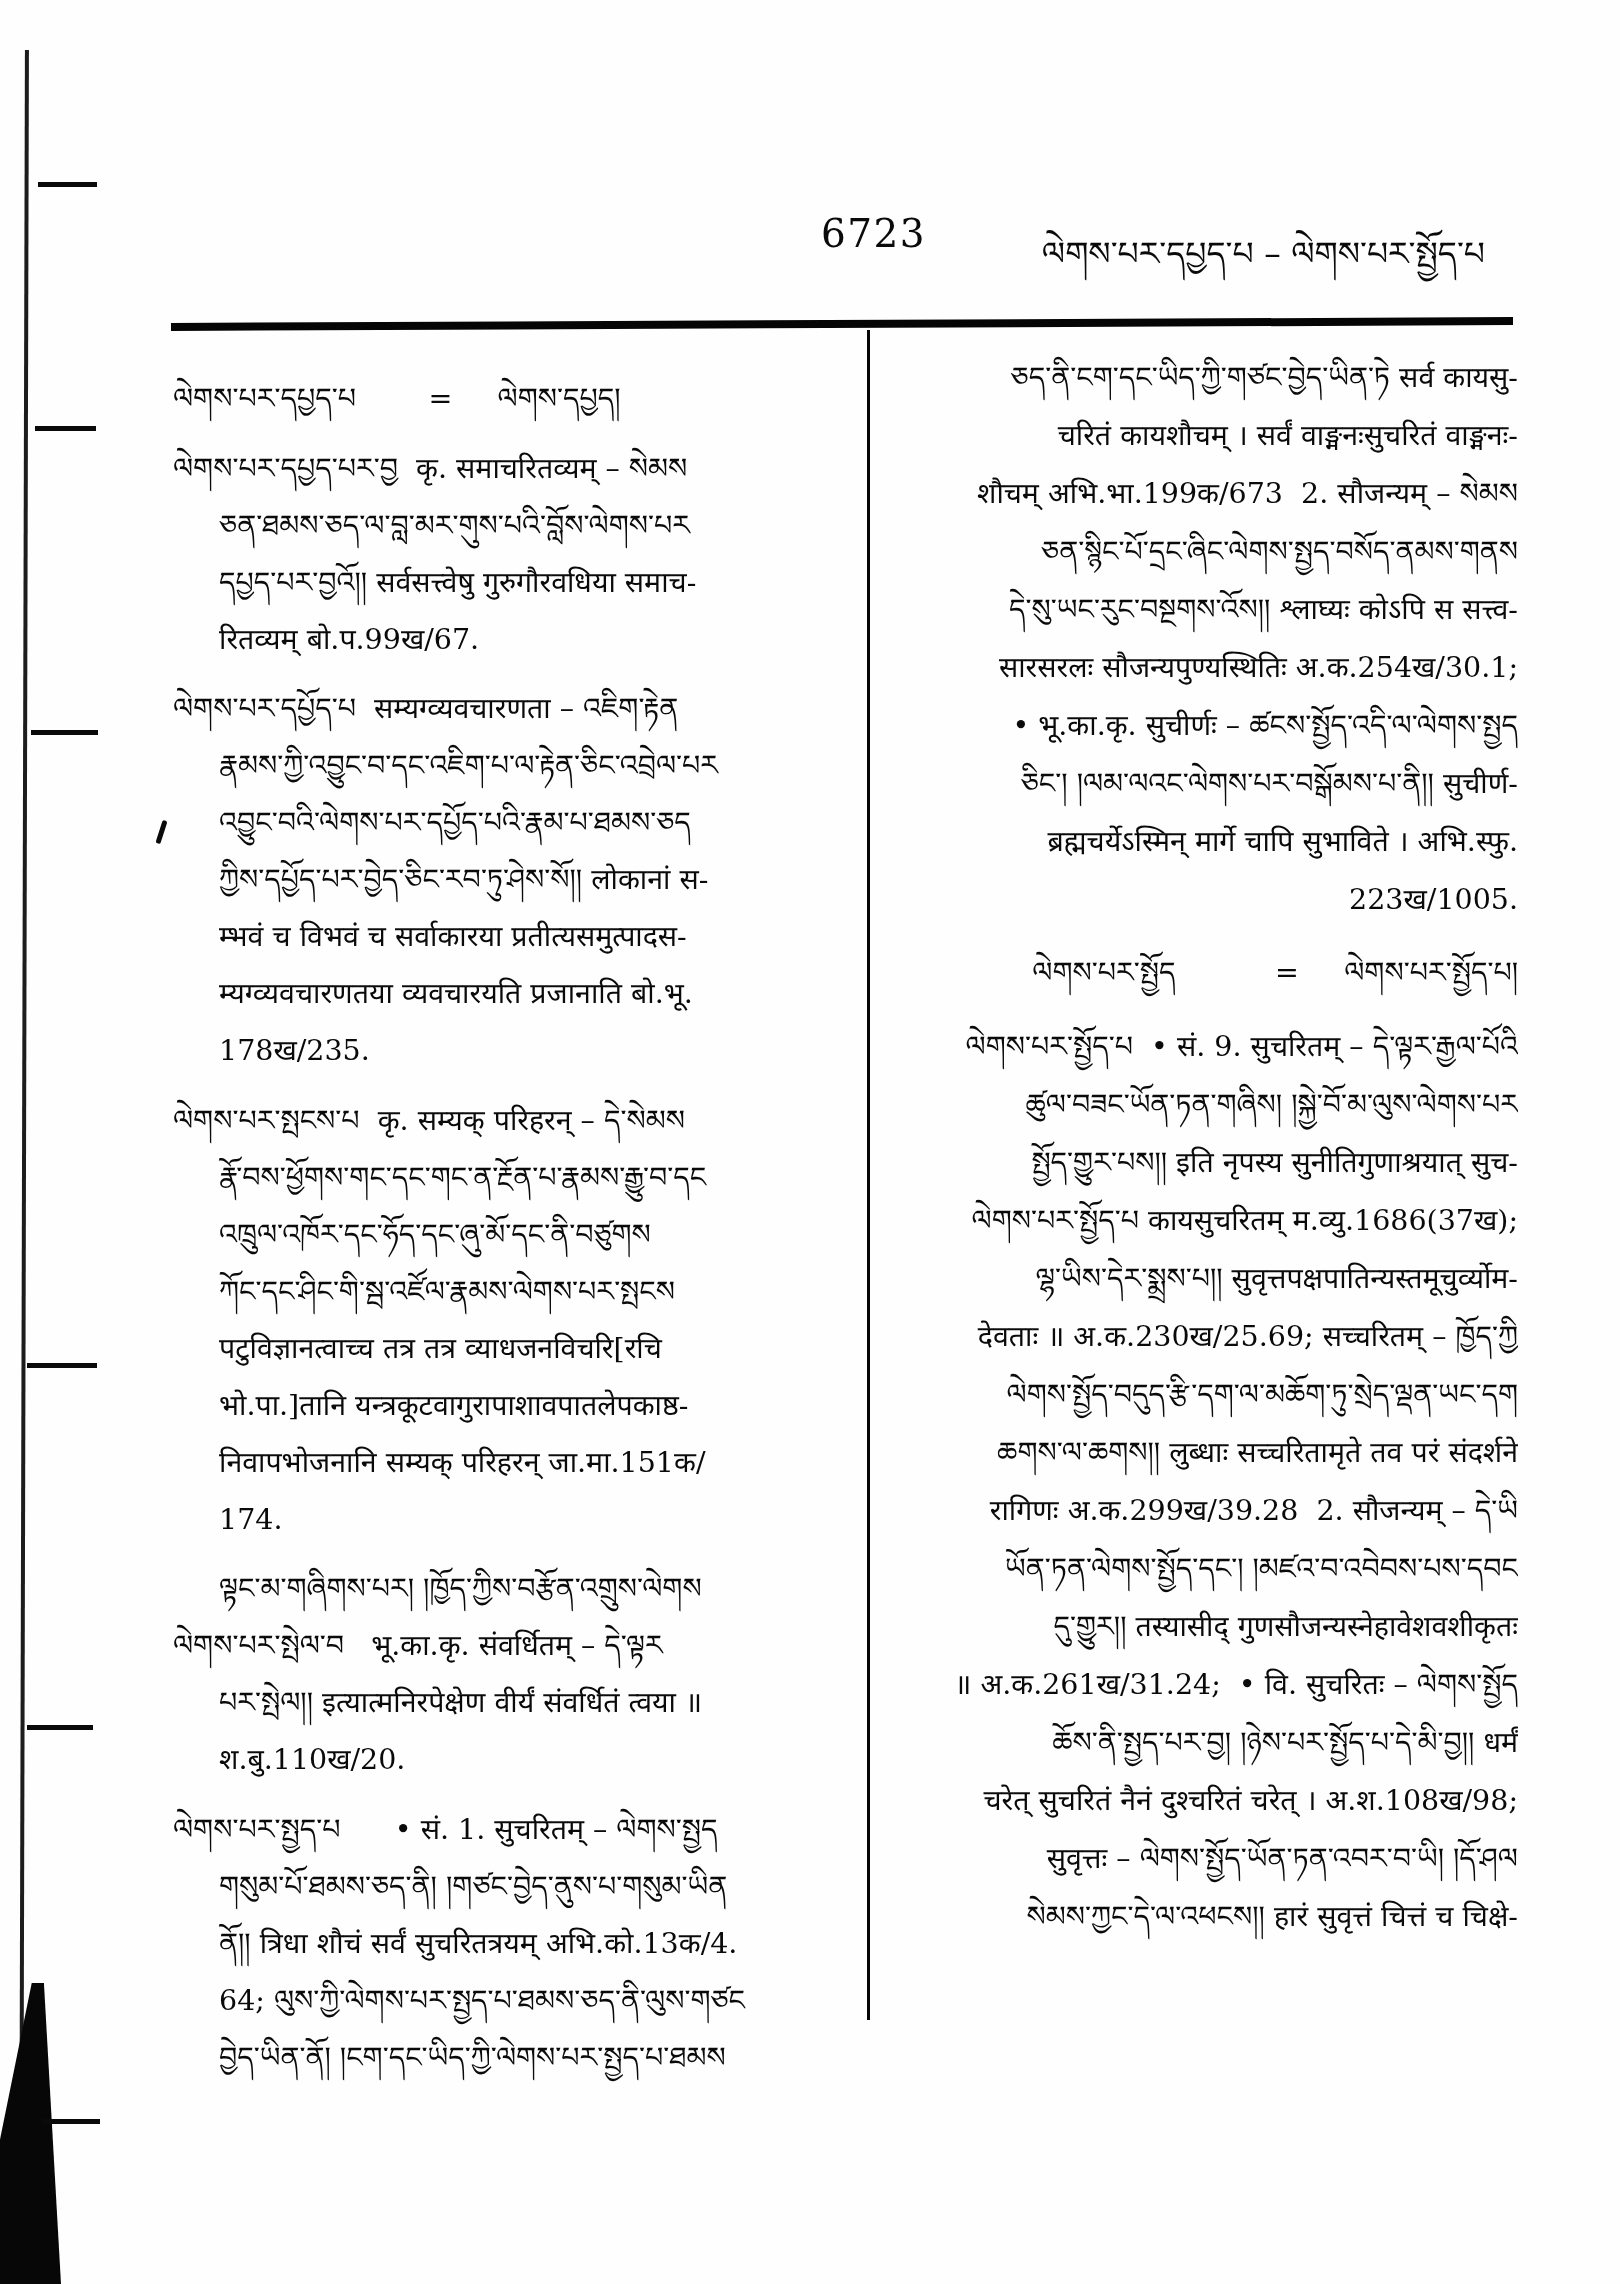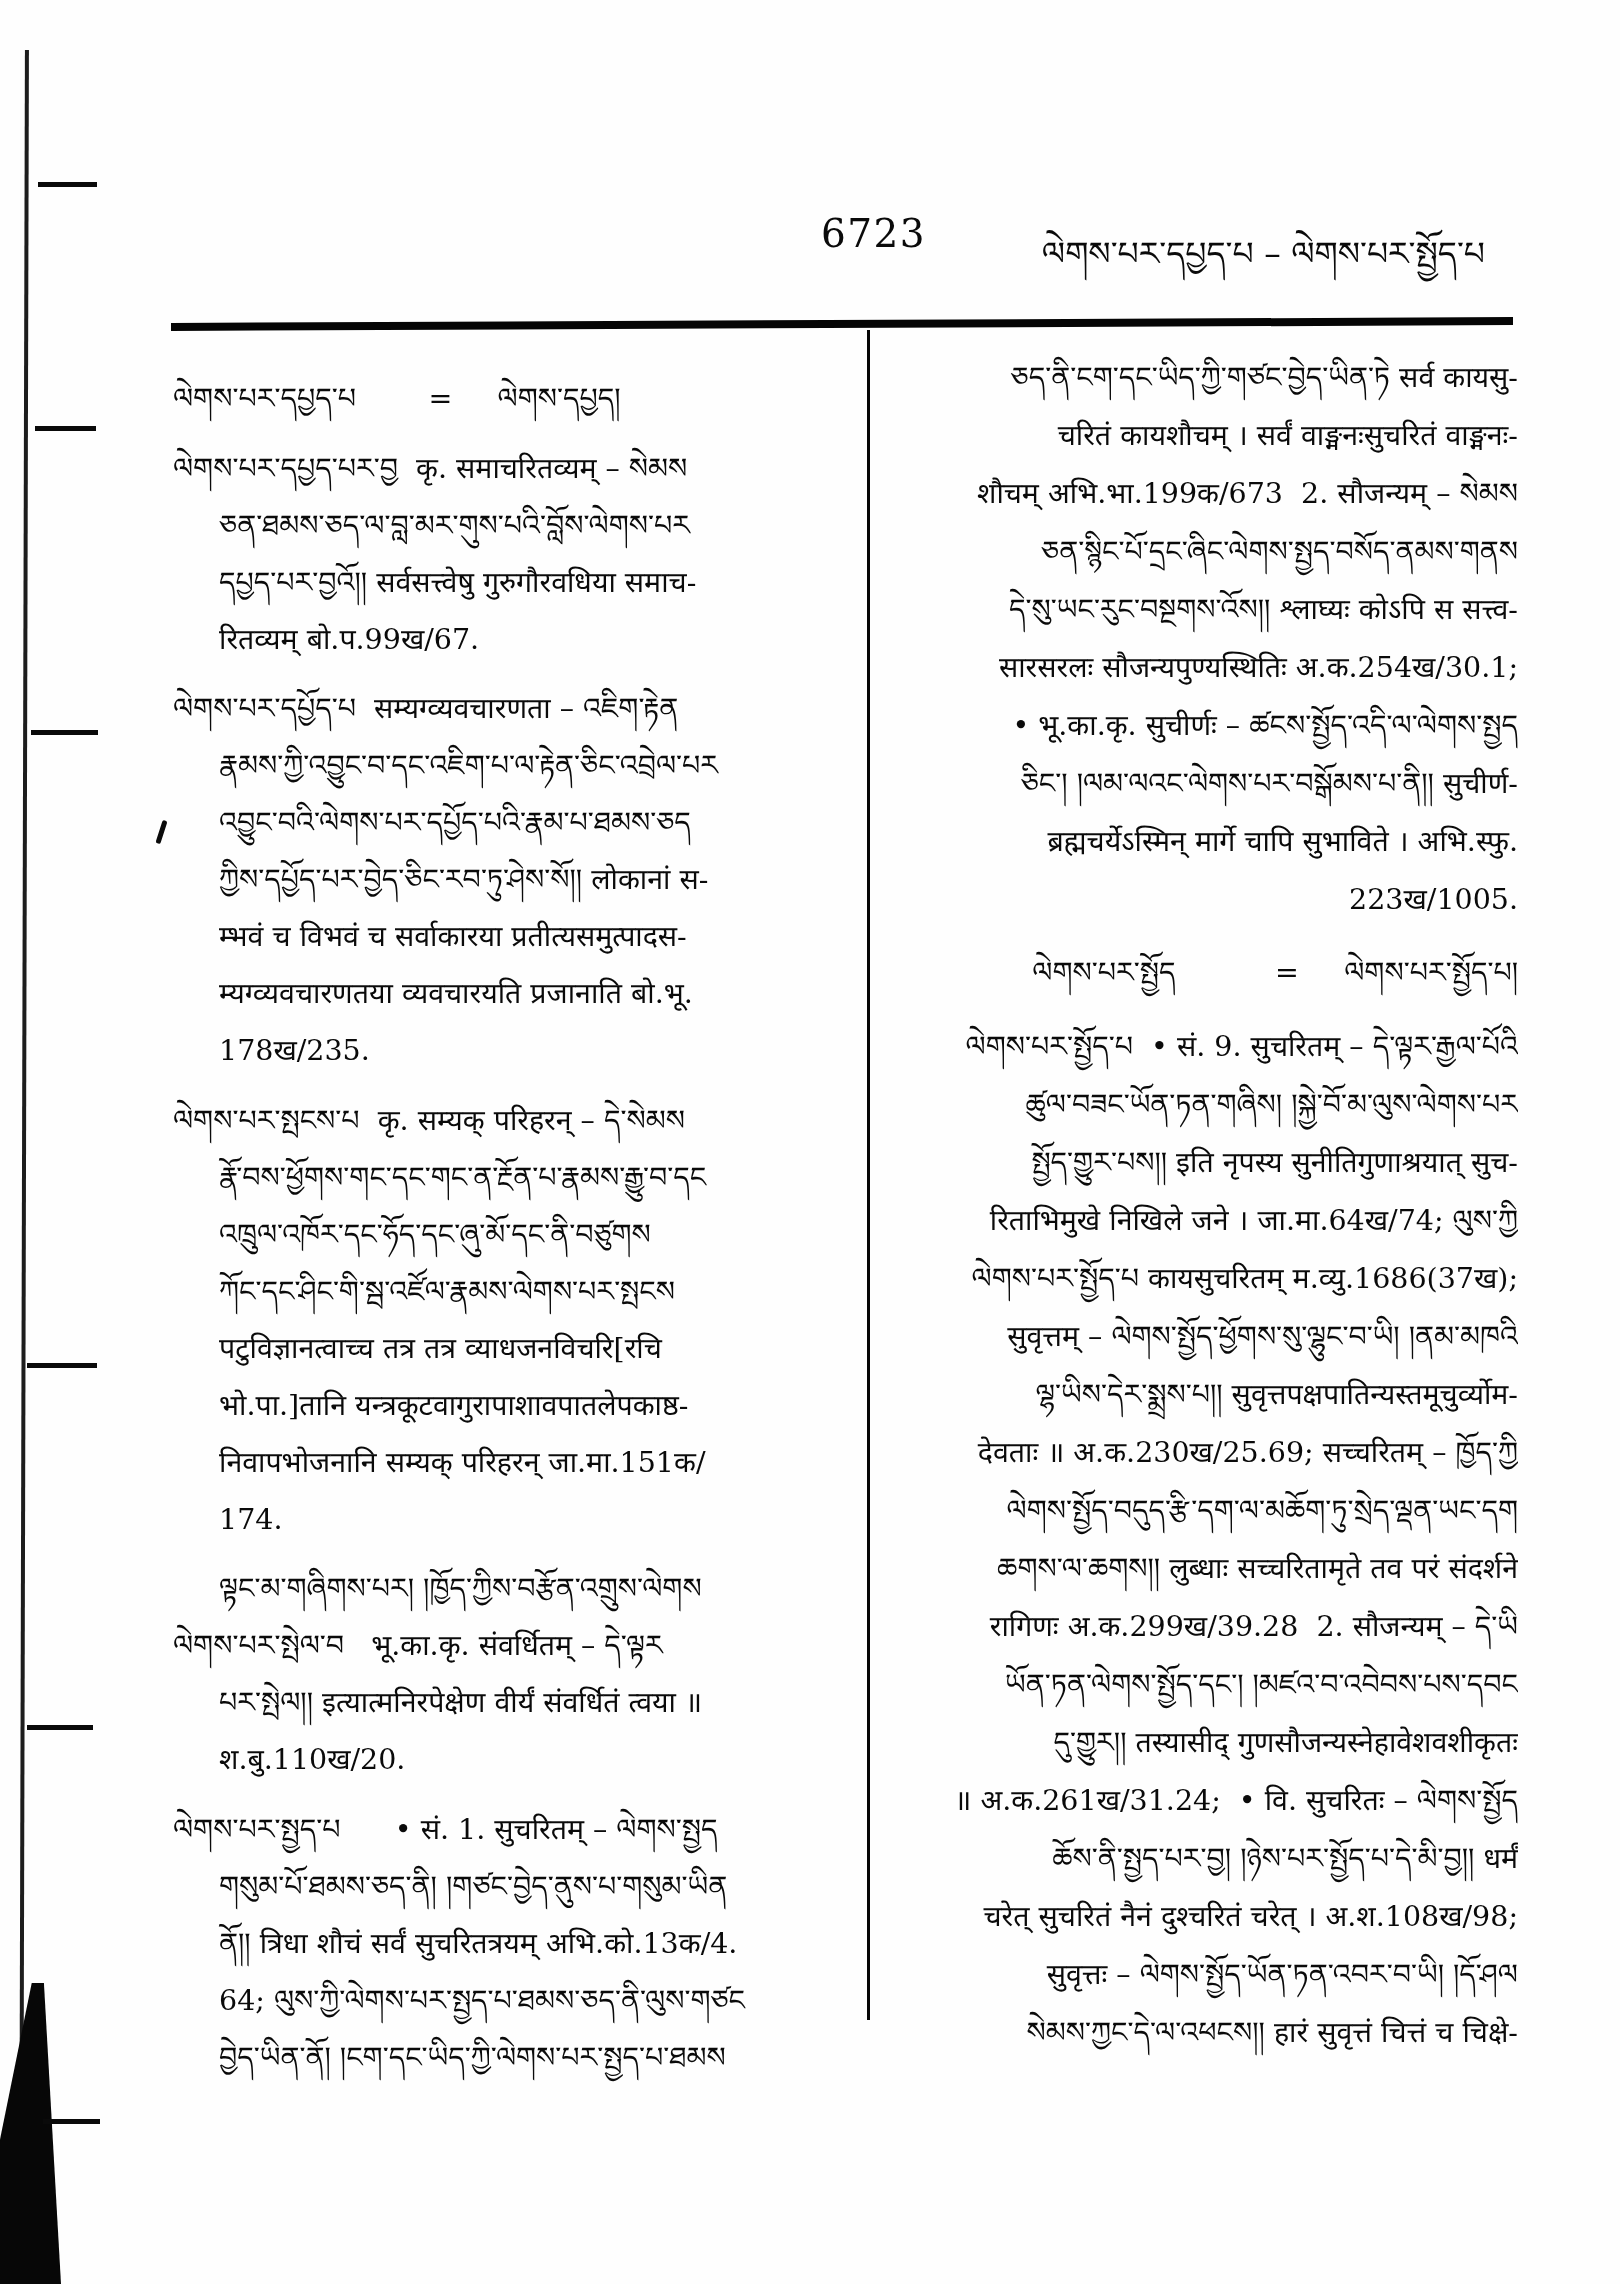--- a/index.html
+++ b/index.html
@@ -142,23 +142,21 @@
         <div class="line indent">ब्रह्मचर्येऽस्मिन् मार्गे चापि सुभाविते । अभि.स्फु.</div>
         <div class="line indent">223ख/1005.</div>
       </div>
       <div class="entry">
         <div class="line">ལེགས་པར་སྤྱོད           =     ལེགས་པར་སྤྱོད་པ།</div>
       </div>
       <div class="entry">
         <div class="line">ལེགས་པར་སྤྱོད་པ  • सं. 9. सुचरितम् – དེ་ལྟར་རྒྱལ་པོའི</div>
         <div class="line indent">ཚུལ་བཟང་ཡོན་ཏན་གཞིས། །སྐྱེ་བོ་མ་ལུས་ལེགས་པར</div>
         <div class="line indent">སྤྱོད་གྱུར་པས།། इति नृपस्य सुनीतिगुणाश्रयात् सुच-</div>
-        <div class="line indent">रिताभिमुखे निखिले जने । जा.मा.64ख/74; ལུས་ཀྱི</div>
         <div class="line indent">ལེགས་པར་སྤྱོད་པ कायसुचरितम् म.व्यु.1686(37ख);</div>
-        <div class="line indent">सुवृत्तम् – ལེགས་སྤྱོད་ཕྱོགས་སུ་ལྷུང་བ་ཡི། །ནམ་མཁའི</div>
         <div class="line indent">ལྷ་ཡིས་དེར་སྨྲས་པ།། सुवृत्तपक्षपातिन्यस्तमूचुर्व्योम-</div>
         <div class="line indent">देवताः ॥ अ.क.230ख/25.69; सच्चरितम् – ཁྱོད་ཀྱི</div>
         <div class="line indent">ལེགས་སྤྱོད་བདུད་རྩི་དག་ལ་མཆོག་ཏུ་སྲེད་ལྡན་ཡང་དག</div>
         <div class="line indent">ཆགས་ལ་ཆགས།། लुब्धाः सच्चरितामृते तव परं संदर्शने</div>
         <div class="line indent">रागिणः अ.क.299ख/39.28  2. सौजन्यम् – དེ་ཡི</div>
         <div class="line indent">ཡོན་ཏན་ལེགས་སྤྱོད་དང་། །མཛའ་བ་འབེབས་པས་དབང</div>
         <div class="line indent">དུ་གྱུར།། तस्यासीद् गुणसौजन्यस्नेहावेशवशीकृतः</div>
         <div class="line indent">॥ अ.क.261ख/31.24;  • वि. सुचरितः – ལེགས་སྤྱོད</div>
         <div class="line indent">ཆོས་ནི་སྤྱད་པར་བྱ། །ཉེས་པར་སྤྱོད་པ་དེ་མི་བྱ།། धर्मं</div>
         <div class="line indent">चरेत् सुचरितं नैनं दुश्चरितं चरेत् । अ.श.108ख/98;</div>

